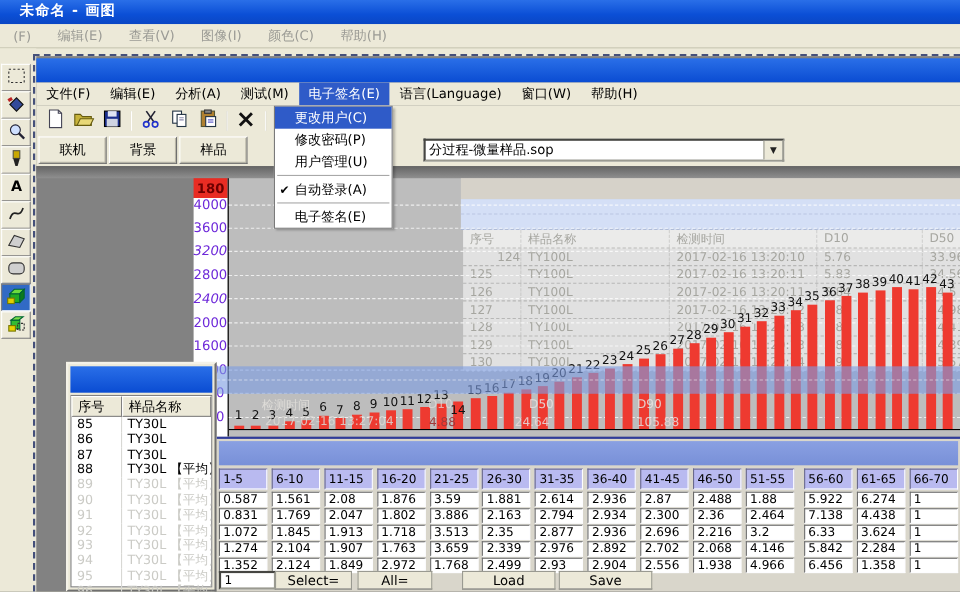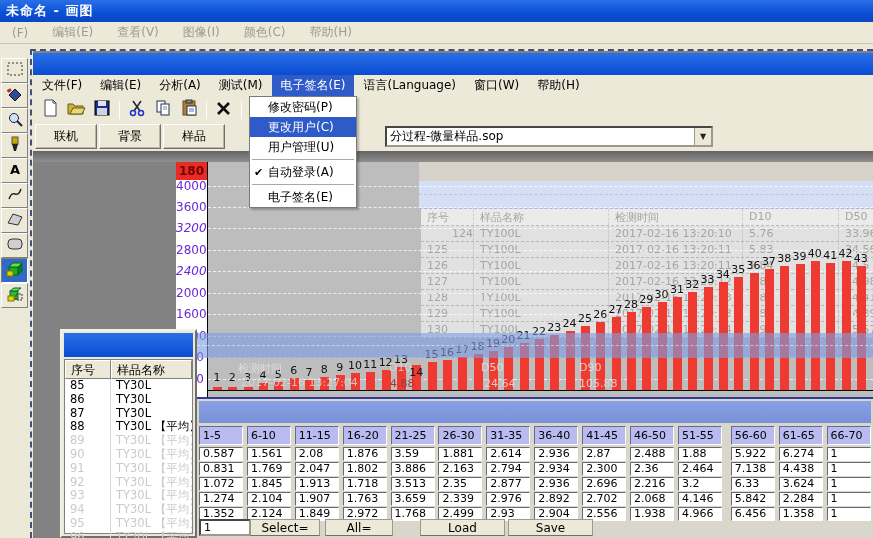--- a/index.html
+++ b/index.html
@@ -3,21 +3,21 @@
 <meta charset="utf-8">
 <style>
   html,body{margin:0;padding:0;background:#555;}
   *{box-sizing:border-box;font-family:"DejaVu Sans","Liberation Sans",sans-serif;}
   #stage{position:relative;width:873px;height:538px;overflow:hidden;background:#ECE9D8;cursor:default;}
   .abs{position:absolute;}
 
   
   #paint-titlebar{left:0;top:0;width:873px;height:22px;
     background:linear-gradient(180deg,#2a6fe8 0%,#0b4fd6 60%,#0a46c4 100%);
-    color:#fff;font-weight:bold;font-size:13px;line-height:22px;padding-left:6px;letter-spacing:1px;}
+    color:#fff;font-weight:bold;font-size:13px;line-height:22px;padding-left:18px;letter-spacing:1px;}
   #paint-menubar{left:0;top:22px;width:873px;height:22px;background:#ECE9D8;border-bottom:1px solid #c8c5b2;
     display:flex;align-items:center;font-size:12px;color:#9b9b95;}
   #paint-menubar .mi{padding:0 12px;}
 
   
   #palette{left:0;top:44px;width:33px;height:494px;background:#ECE9D8;}
   .tool{position:absolute;left:1px;width:27px;height:25px;background:#ECE9D8;
     border:1px solid;border-color:#fff #808080 #808080 #fff;display:flex;align-items:center;justify-content:center;}
   .tool.sel{background:#316AC5;border-color:#808080 #fff #fff #808080;}
 
@@ -444,21 +444,21 @@
       <div class="barlab" style="left: 618.2px; top: 86.968px;">41</div>
       <div class="bar" style="left: 633.53px; top: 99.36px; height: 128.64px;"></div>
       <div class="barlab" style="left: 633.53px; top: 85.36px;">42</div>
       <div class="bar" style="left: 648.86px; top: 103.648px; height: 124.352px;"></div>
       <div class="barlab" style="left: 648.86px; top: 89.648px;">43</div>
       <div class="ghost-txt" style="left: 30px; top: 199px; color: rgba(225, 223, 218, 0.9);">检测时间</div>
       <div class="ghost-txt" style="left: 33px; top: 214px; color: rgba(218, 216, 212, 0.85);">2017-02-16 13:27:04</div>
       <div class="ghost-txt" style="left: 181px; top: 199px; color: rgba(225, 220, 218, 0.75);">D10</div>
       <div class="ghost-txt" style="left: 182px; top: 215px; color: rgb(160, 58, 58);">4.88</div>
       <div class="ghost-txt" style="left: 273px; top: 199px; color: rgba(228, 224, 222, 0.9);">D50</div>
-      <div class="ghost-txt" style="left: 276px; top: 215px; color: rgba(230, 214, 214, 0.9);">24.64</div>
+      <div class="ghost-txt" style="left: 260px; top: 215px; color: rgba(230, 214, 214, 0.9);">24.64</div>
       <div class="ghost-txt" style="left: 371px; top: 199px; color: rgba(228, 224, 222, 0.9);">D90</div>
       <div class="ghost-txt" style="left: 371px; top: 215px; color: rgba(230, 214, 214, 0.9);">105.88</div>
     </div>
   <div class="abs" id="blue-band">
       <div class="d"></div>
     </div>
 
   <div class="abs" id="lwin">
     <div id="lwin-title"></div>
     <div id="lwin-table">
@@ -623,25 +623,25 @@
       <input id="count-input" readonly="" value="1" style="">
       <div style="width:5px"></div>
     <button class="fbtn" style="position: absolute; left: 51px; width: 70px;">Select=</button>
         <button class="fbtn" style="position: absolute; left: 126px; width: 68px;">All=</button>
         <button class="fbtn" style="position: absolute; left: 221px; width: 85px;">Load</button>
         <button class="fbtn" style="position: absolute; left: 309px; width: 85px;">Save</button>
       </div>
   </div>
 
   <div class="abs" id="ctx">
+      <div class="ctx-item hl">
+        <span>更改用户(C)</span>
+      </div>
       <div class="ctx-item">
         <span>修改密码(P)</span>
-      </div>
-      <div class="ctx-item hl">
-        <span>更改用户(C)</span>
       </div>
       <div class="ctx-item">
         <span>用户管理(U)</span>
       </div>
       <div class="ctx-sep"></div>
       <div class="ctx-item">
         <span class="chk">✔</span>
         <span>自动登录(A)</span>
       </div>
       <div class="ctx-sep"></div>

